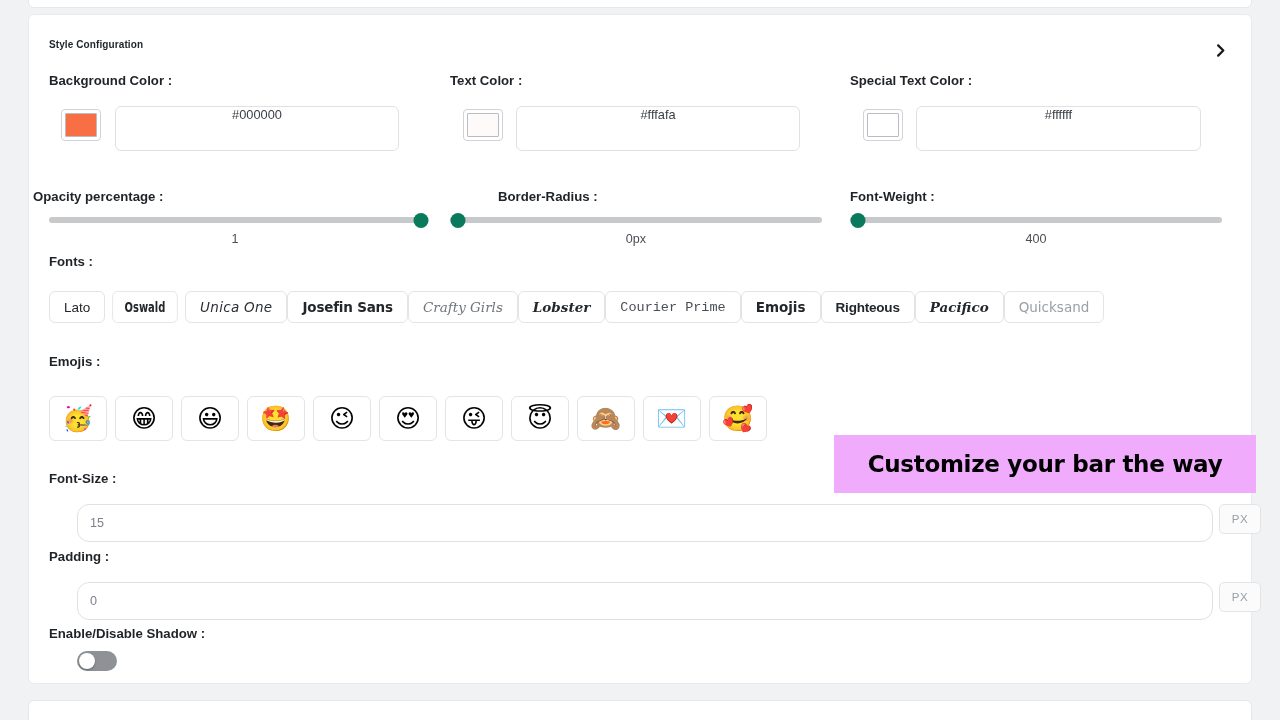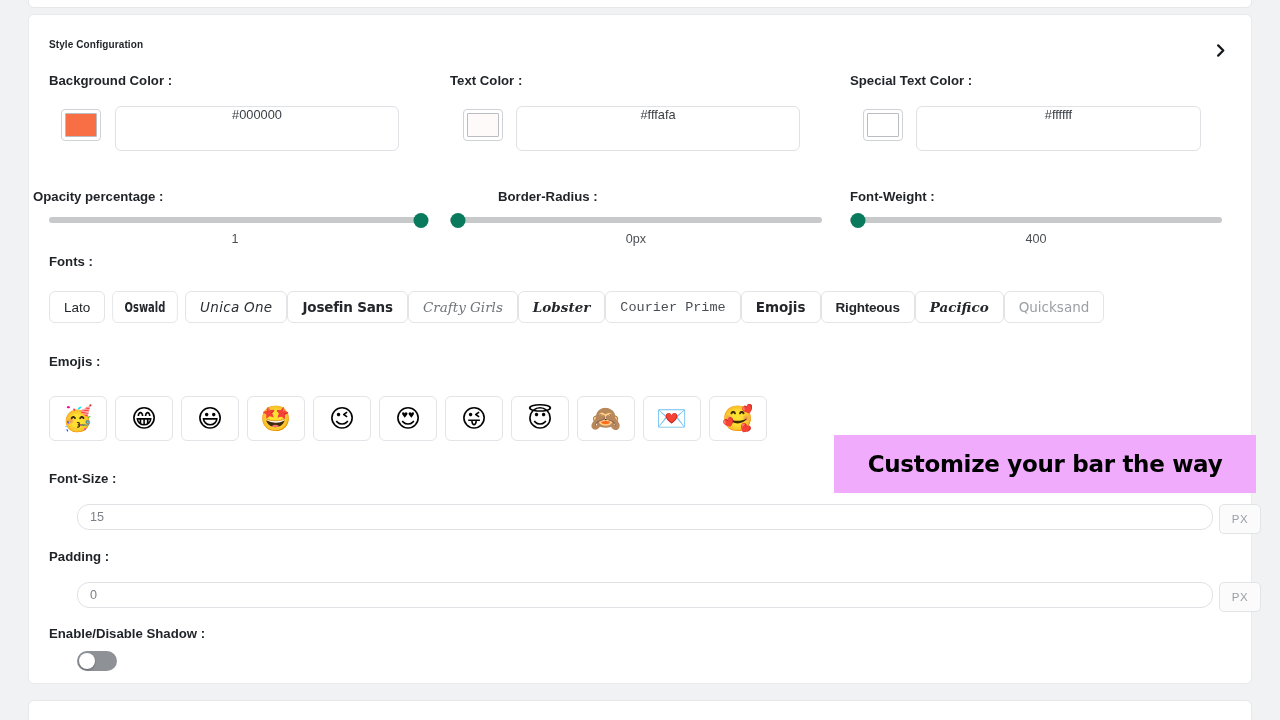--- a/index.html
+++ b/index.html
@@ -130,21 +130,21 @@
     position: absolute; left: 805px; top: 420px;
     width: 422px; height: 58px;
     display: flex; align-items: center; justify-content: center;
     font-size: 23px; font-weight: 800;
     letter-spacing: -.3px;
     font-family: "DejaVu Sans", sans-serif;
   }
 
   
   .num-input {
-    position: absolute; left: 48px; height: 26px;
+    position: absolute; left: 48px; height: 38px;
     width: 1136px;
     border: 1px solid #dfe1e5; border-radius: 12px;
     background: #fff;
     display: flex; align-items: center;
     padding: 0 12px;
     font-size: 12.6px; color: #7b8189;
     cursor: text;
   }
   .px-box {
     position: absolute; left: 1190px;

